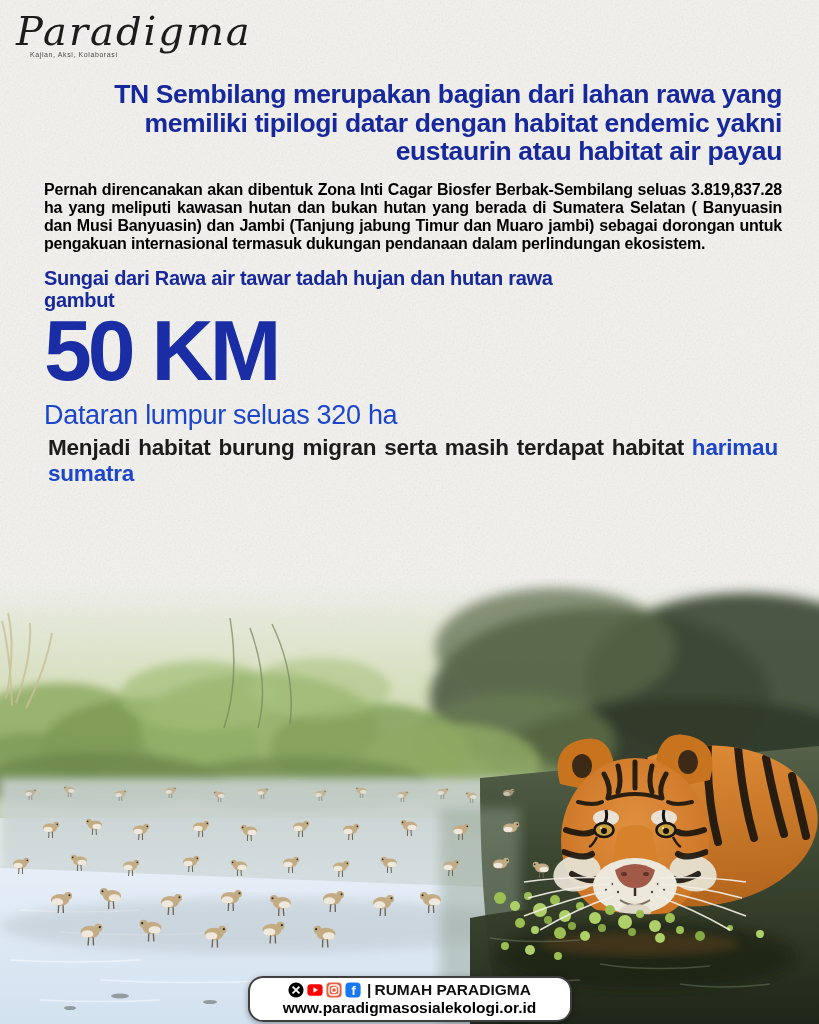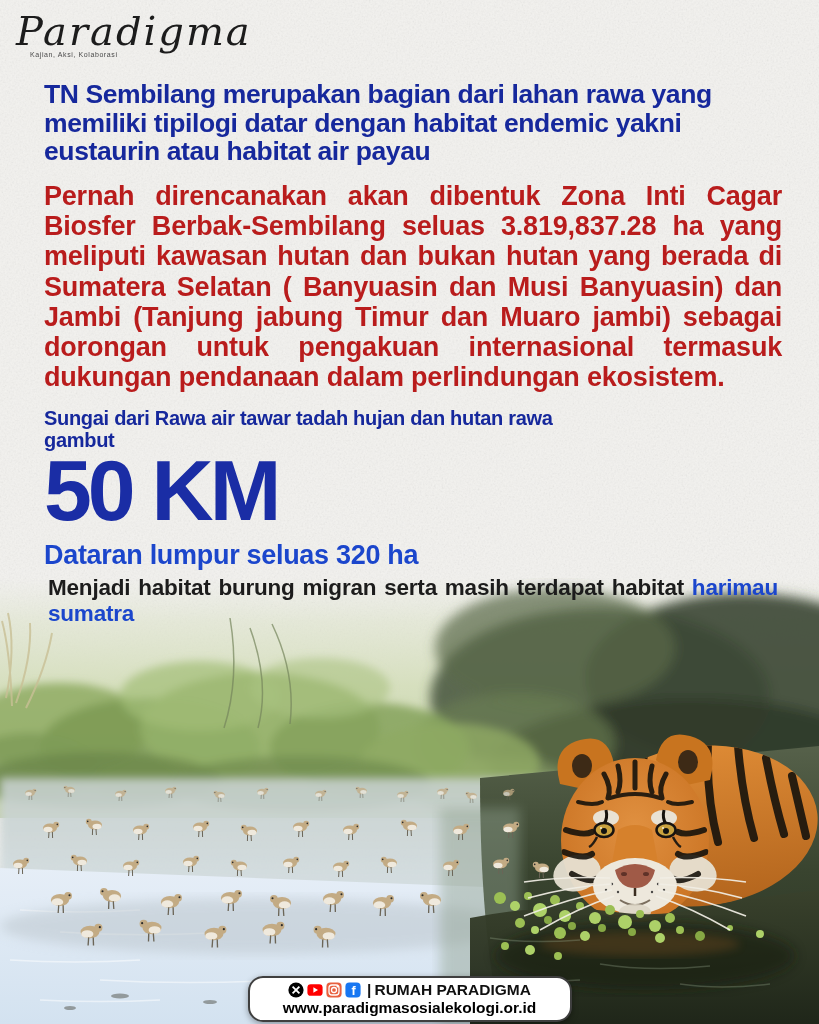--- a/index.html
+++ b/index.html
@@ -4,27 +4,27 @@
 <style>
   html,body{margin:0;padding:0;}
   body{font-family:"Liberation Sans",sans-serif;background:#888;}
   #poster{position:relative;width:819px;height:1024px;overflow:hidden;background:#f3f2ef;}
   .paper{position:absolute;inset:0;z-index:0;}
   .photo{position:absolute;left:0;top:578px;width:819px;height:446px;z-index:1;}
   .logo{position:absolute;left:16px;top:8px;z-index:2;}
   .logo-name{font-family:"DejaVu Serif",serif;font-style:italic;font-size:40px;color:#1c1c1c;letter-spacing:2px;}
   .logo-tag{font-size:7px;color:#4a4a4a;letter-spacing:.6px;margin:-3px 0 0 14px;}
   .content{position:absolute;left:44px;right:37px;top:80px;z-index:2;}
-  .headline{font-size:26.5px;font-weight:800;color:#16289C;line-height:1.08;letter-spacing:-0.4px;margin:0 0 15px 0;}
-  .intro{font-size:27px;font-weight:700;color:#b91c1c;line-height:1.12;text-align:justify;letter-spacing:-0.2px;margin:0 0 8px 0;}
+  .headline{font-size:26.5px;font-weight:800;color:#16289C;line-height:1.08;letter-spacing:-0.4px;margin:0 0 15px 0;text-align:right;}
+  .intro{font-size:16px;font-weight:700;color:#000000;line-height:1.12;text-align:justify;letter-spacing:-0.2px;margin:0 0 8px 0;}
   .stat-row{display:flex;gap:16px;align-items:flex-start;margin-top:4px;}
   .stat-value{font-size:86px;font-weight:800;color:#1A2DA5;line-height:.82;letter-spacing:-4px;white-space:nowrap;}
   .stat-label{font-size:20px;font-weight:800;color:#16289C;line-height:1.1;letter-spacing:-0.3px;padding-top:7px;}
   .stat-label.w1{max-width:560px;}
-  .mud-heading{font-size:27px;font-weight:700;color:#1B46CC;letter-spacing:-0.3px;margin:14px 0 2px 0;}
+  .mud-heading{font-size:27px;font-weight:400;color:#1B46CC;letter-spacing:-0.3px;margin:14px 0 2px 0;}
   .mud-body{font-size:22.5px;font-weight:700;color:#1c1c1c;line-height:1.16;text-align:justify;letter-spacing:-0.2px;margin:4px;}
   .hl-blue{color:#1B46CC;font-weight:800;}
   .footer-pill{position:absolute;left:50%;transform:translateX(-50%);bottom:2px;width:300px;z-index:3;
     background:#fff;border:2px solid #3f3f3f;border-radius:15px;padding:3px 10px 4px;text-align:center;
     box-shadow:0 2px 6px rgba(0,0,0,.35);}
   .pill-row1{display:flex;justify-content:center;align-items:center;gap:3px;font-size:15.5px;font-weight:800;color:#101010;line-height:18px;}
   .pill-sep{margin-left:3px;}
   .pill-url{font-size:15.5px;font-weight:800;color:#000000;line-height:17px;}
   .icn{display:inline-flex;width:16px;height:16px;}
 </style>

